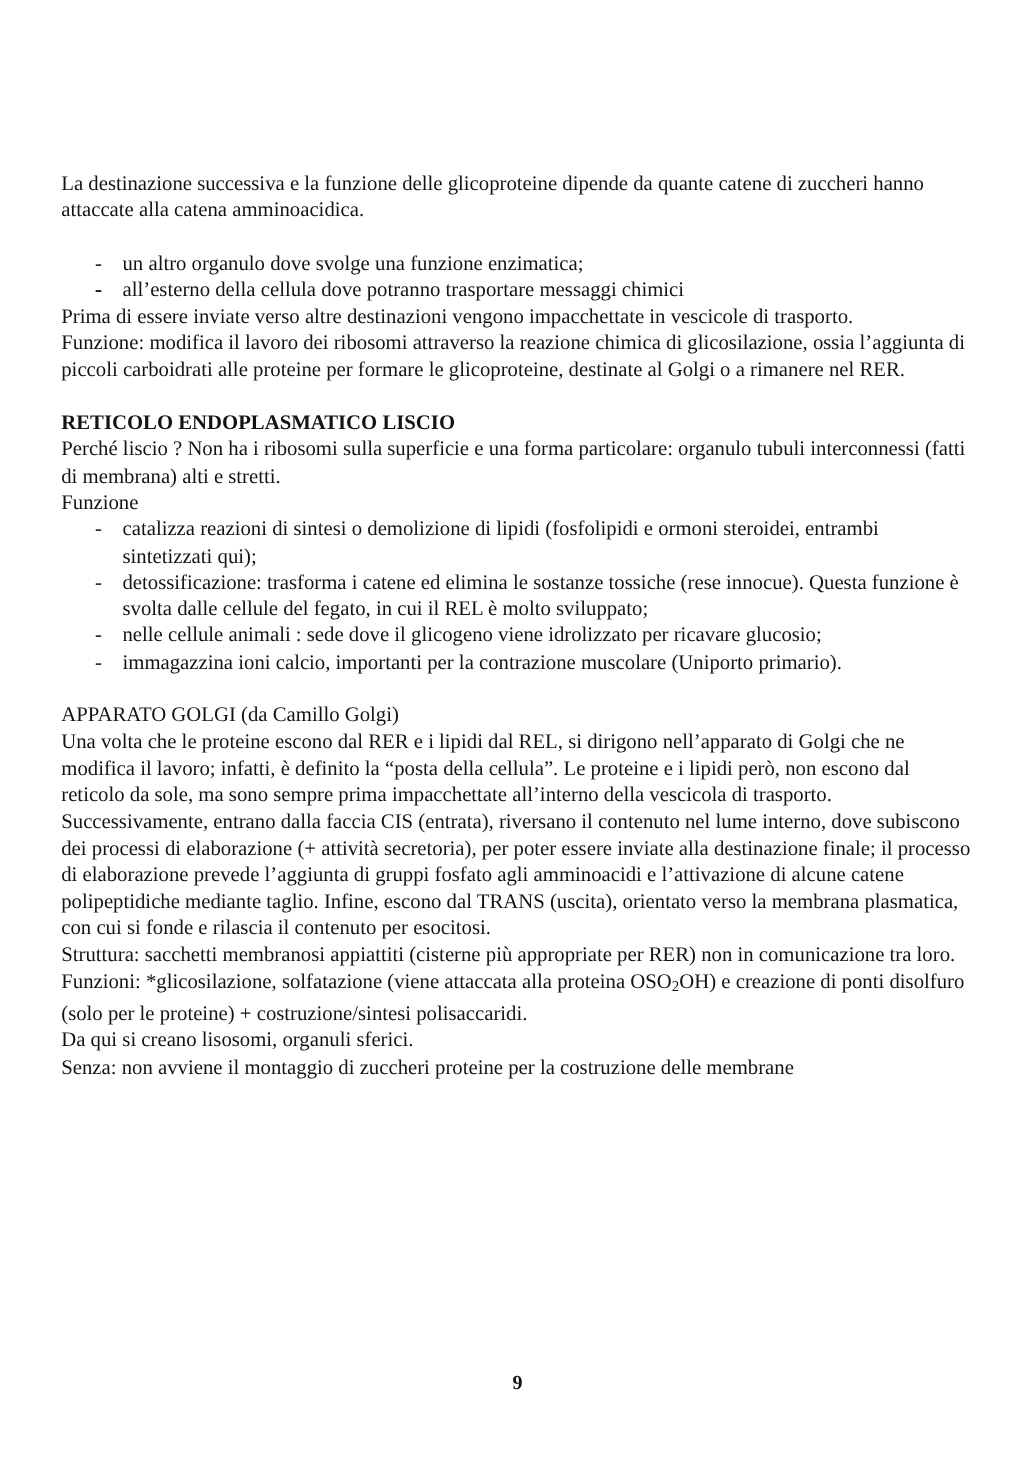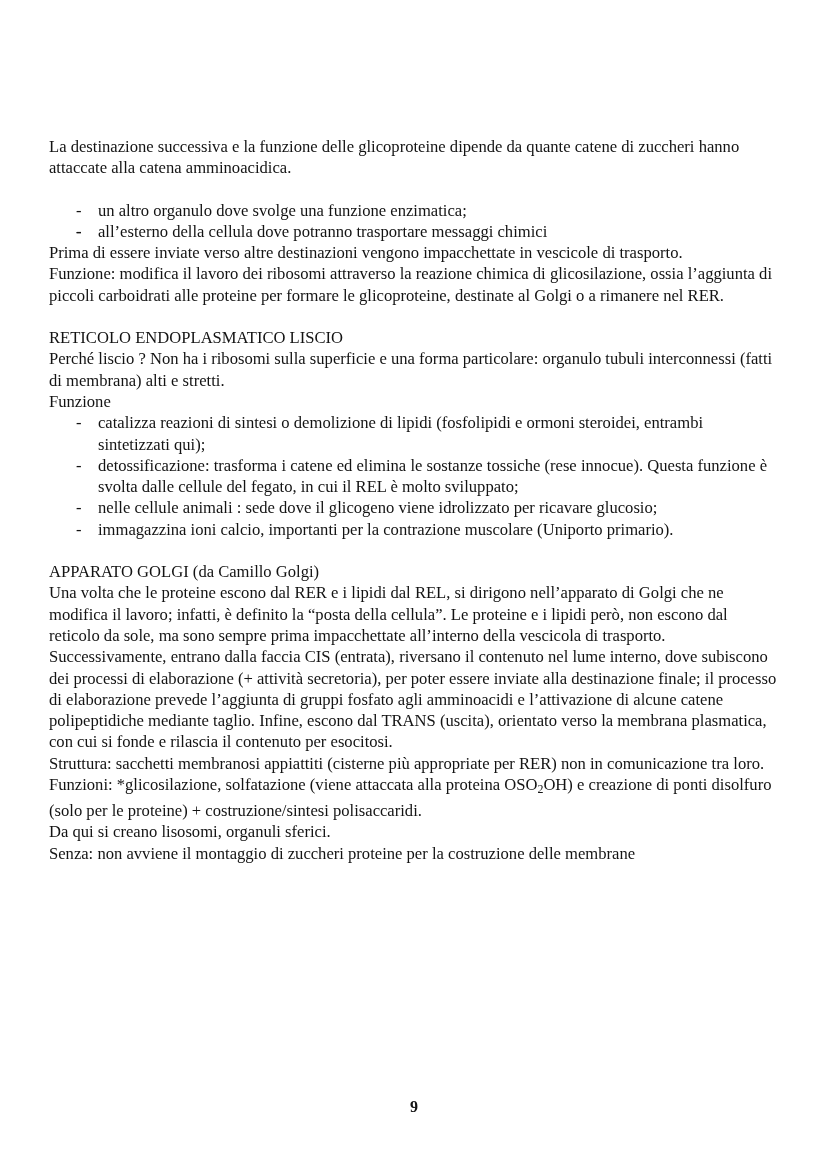--- a/index.html
+++ b/index.html
@@ -51,21 +51,21 @@
     position: absolute;
     left: 27px;
     top: 0;
     font-size: 16.6px;
     line-height: 21.3px;
   }
   .hd {
     margin: 0;
     font-size: 16.6px;
     line-height: 21.3px;
-    font-weight: normal;
+    font-weight: bold;
     color: #131313;
   }
   b, strong { font-weight: normal; }
   sub {
     font-size: 0.72em;
     vertical-align: -0.22em;
   }
   .pagenum {
     position: absolute;
     left: 0;

